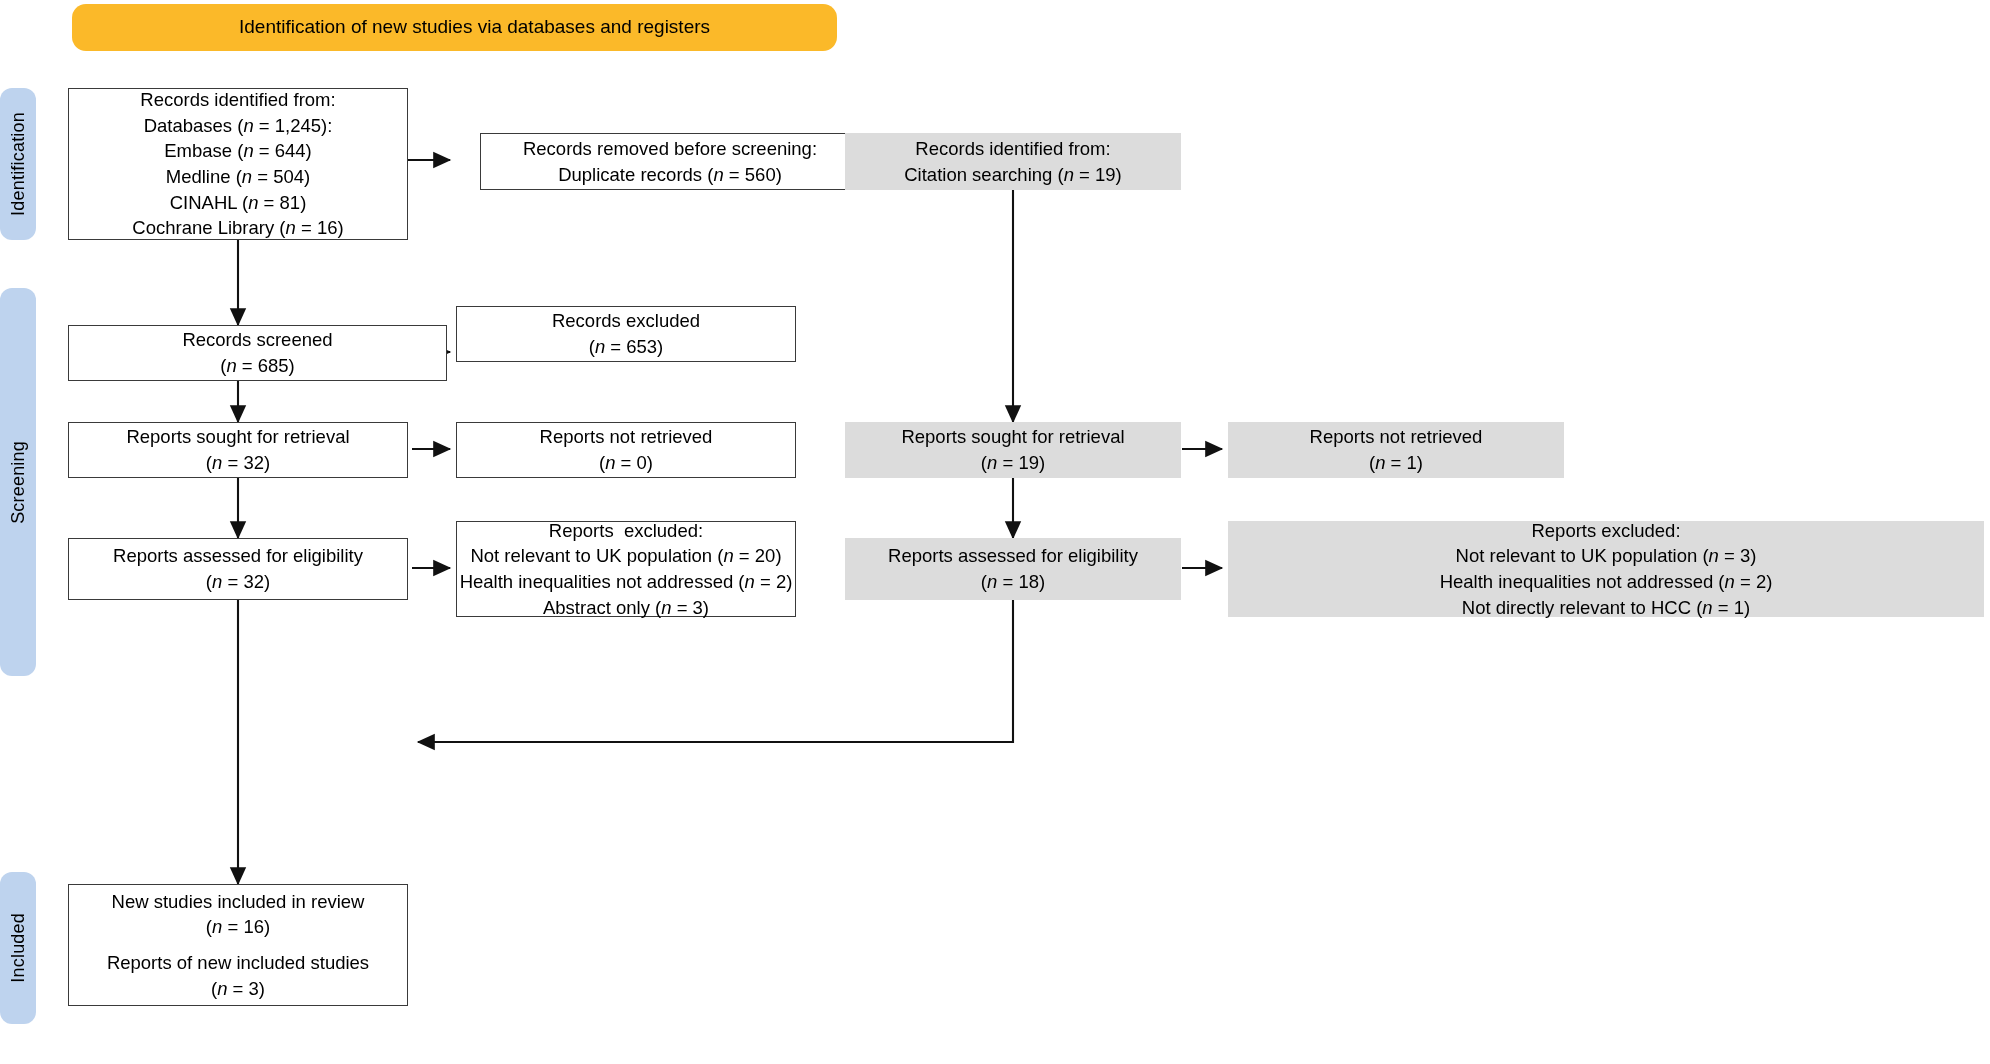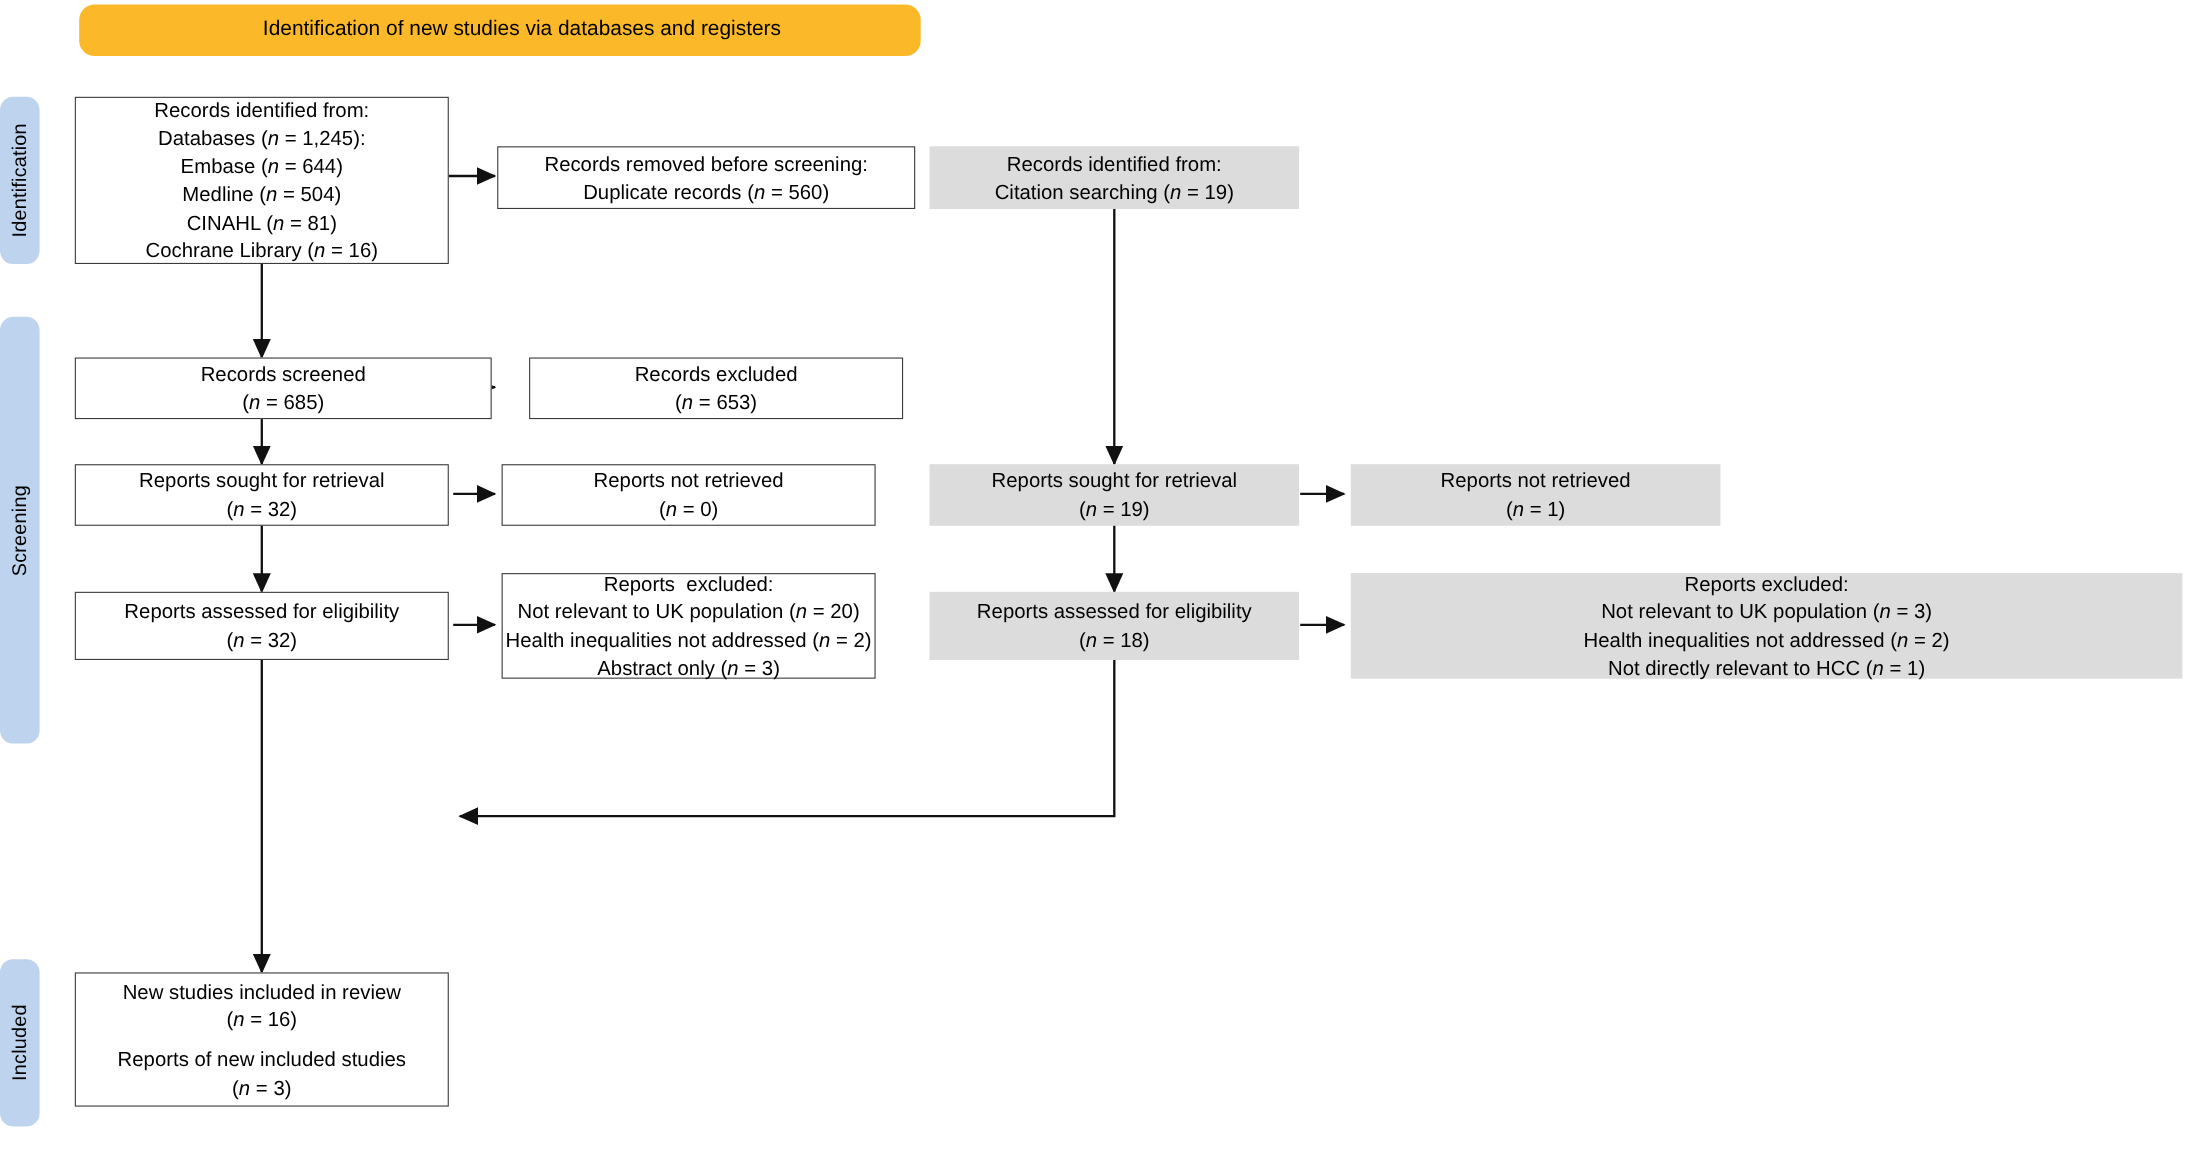--- a/index.html
+++ b/index.html
@@ -148,31 +148,31 @@
 
   <div class="node white" style="left: 68px; top: 88px; width: 340px; height: 152px; border-color: rgb(58, 58, 58);">
     <div class="ln">Records identified from:</div>
     <div class="ln">Databases (<em>n</em> = 1,245):</div>
     <div class="ln">Embase (<em>n</em> = 644)</div>
     <div class="ln">Medline (<em>n</em> = 504)</div>
     <div class="ln">CINAHL (<em>n</em> = 81)</div>
     <div class="ln">Cochrane Library (<em>n</em> = 16)</div>
   </div>
 
-  <div class="node white" style="left: 452px; top: 133px; width: 380px; height: 57px; border-color: rgb(58, 58, 58);">
+  <div class="node white" style="left: 480px; top: 133px; width: 380px; height: 57px; border-color: rgb(58, 58, 58);">
     <div class="ln">Records removed before screening:</div>
     <div class="ln">Duplicate records (<em>n</em> = 560)</div>
   </div>
 
   <div class="node white" style="left: 68px; top: 325px; width: 379px; height: 56px; border-color: rgb(58, 58, 58);">
     <div class="ln">Records screened</div>
     <div class="ln">(<em>n</em> = 685)</div>
   </div>
 
-  <div class="node white" style="left: 456px; top: 325px; width: 340px; height: 56px; border-color: rgb(58, 58, 58); margin-left: 25px;">
+  <div class="node white" style="left: 456px; top: 306px; width: 340px; height: 56px; border-color: rgb(58, 58, 58);">
     <div class="ln">Records excluded</div>
     <div class="ln">(<em>n</em> = 653)</div>
   </div>
 
   <div class="node white" style="left: 68px; top: 422px; width: 340px; height: 56px; border-color: rgb(58, 58, 58);">
     <div class="ln">Reports sought for retrieval</div>
     <div class="ln">(<em>n</em> = 32)</div>
   </div>
 
   <div class="node white" style="left: 456px; top: 422px; width: 340px; height: 56px; border-color: rgb(58, 58, 58);">

